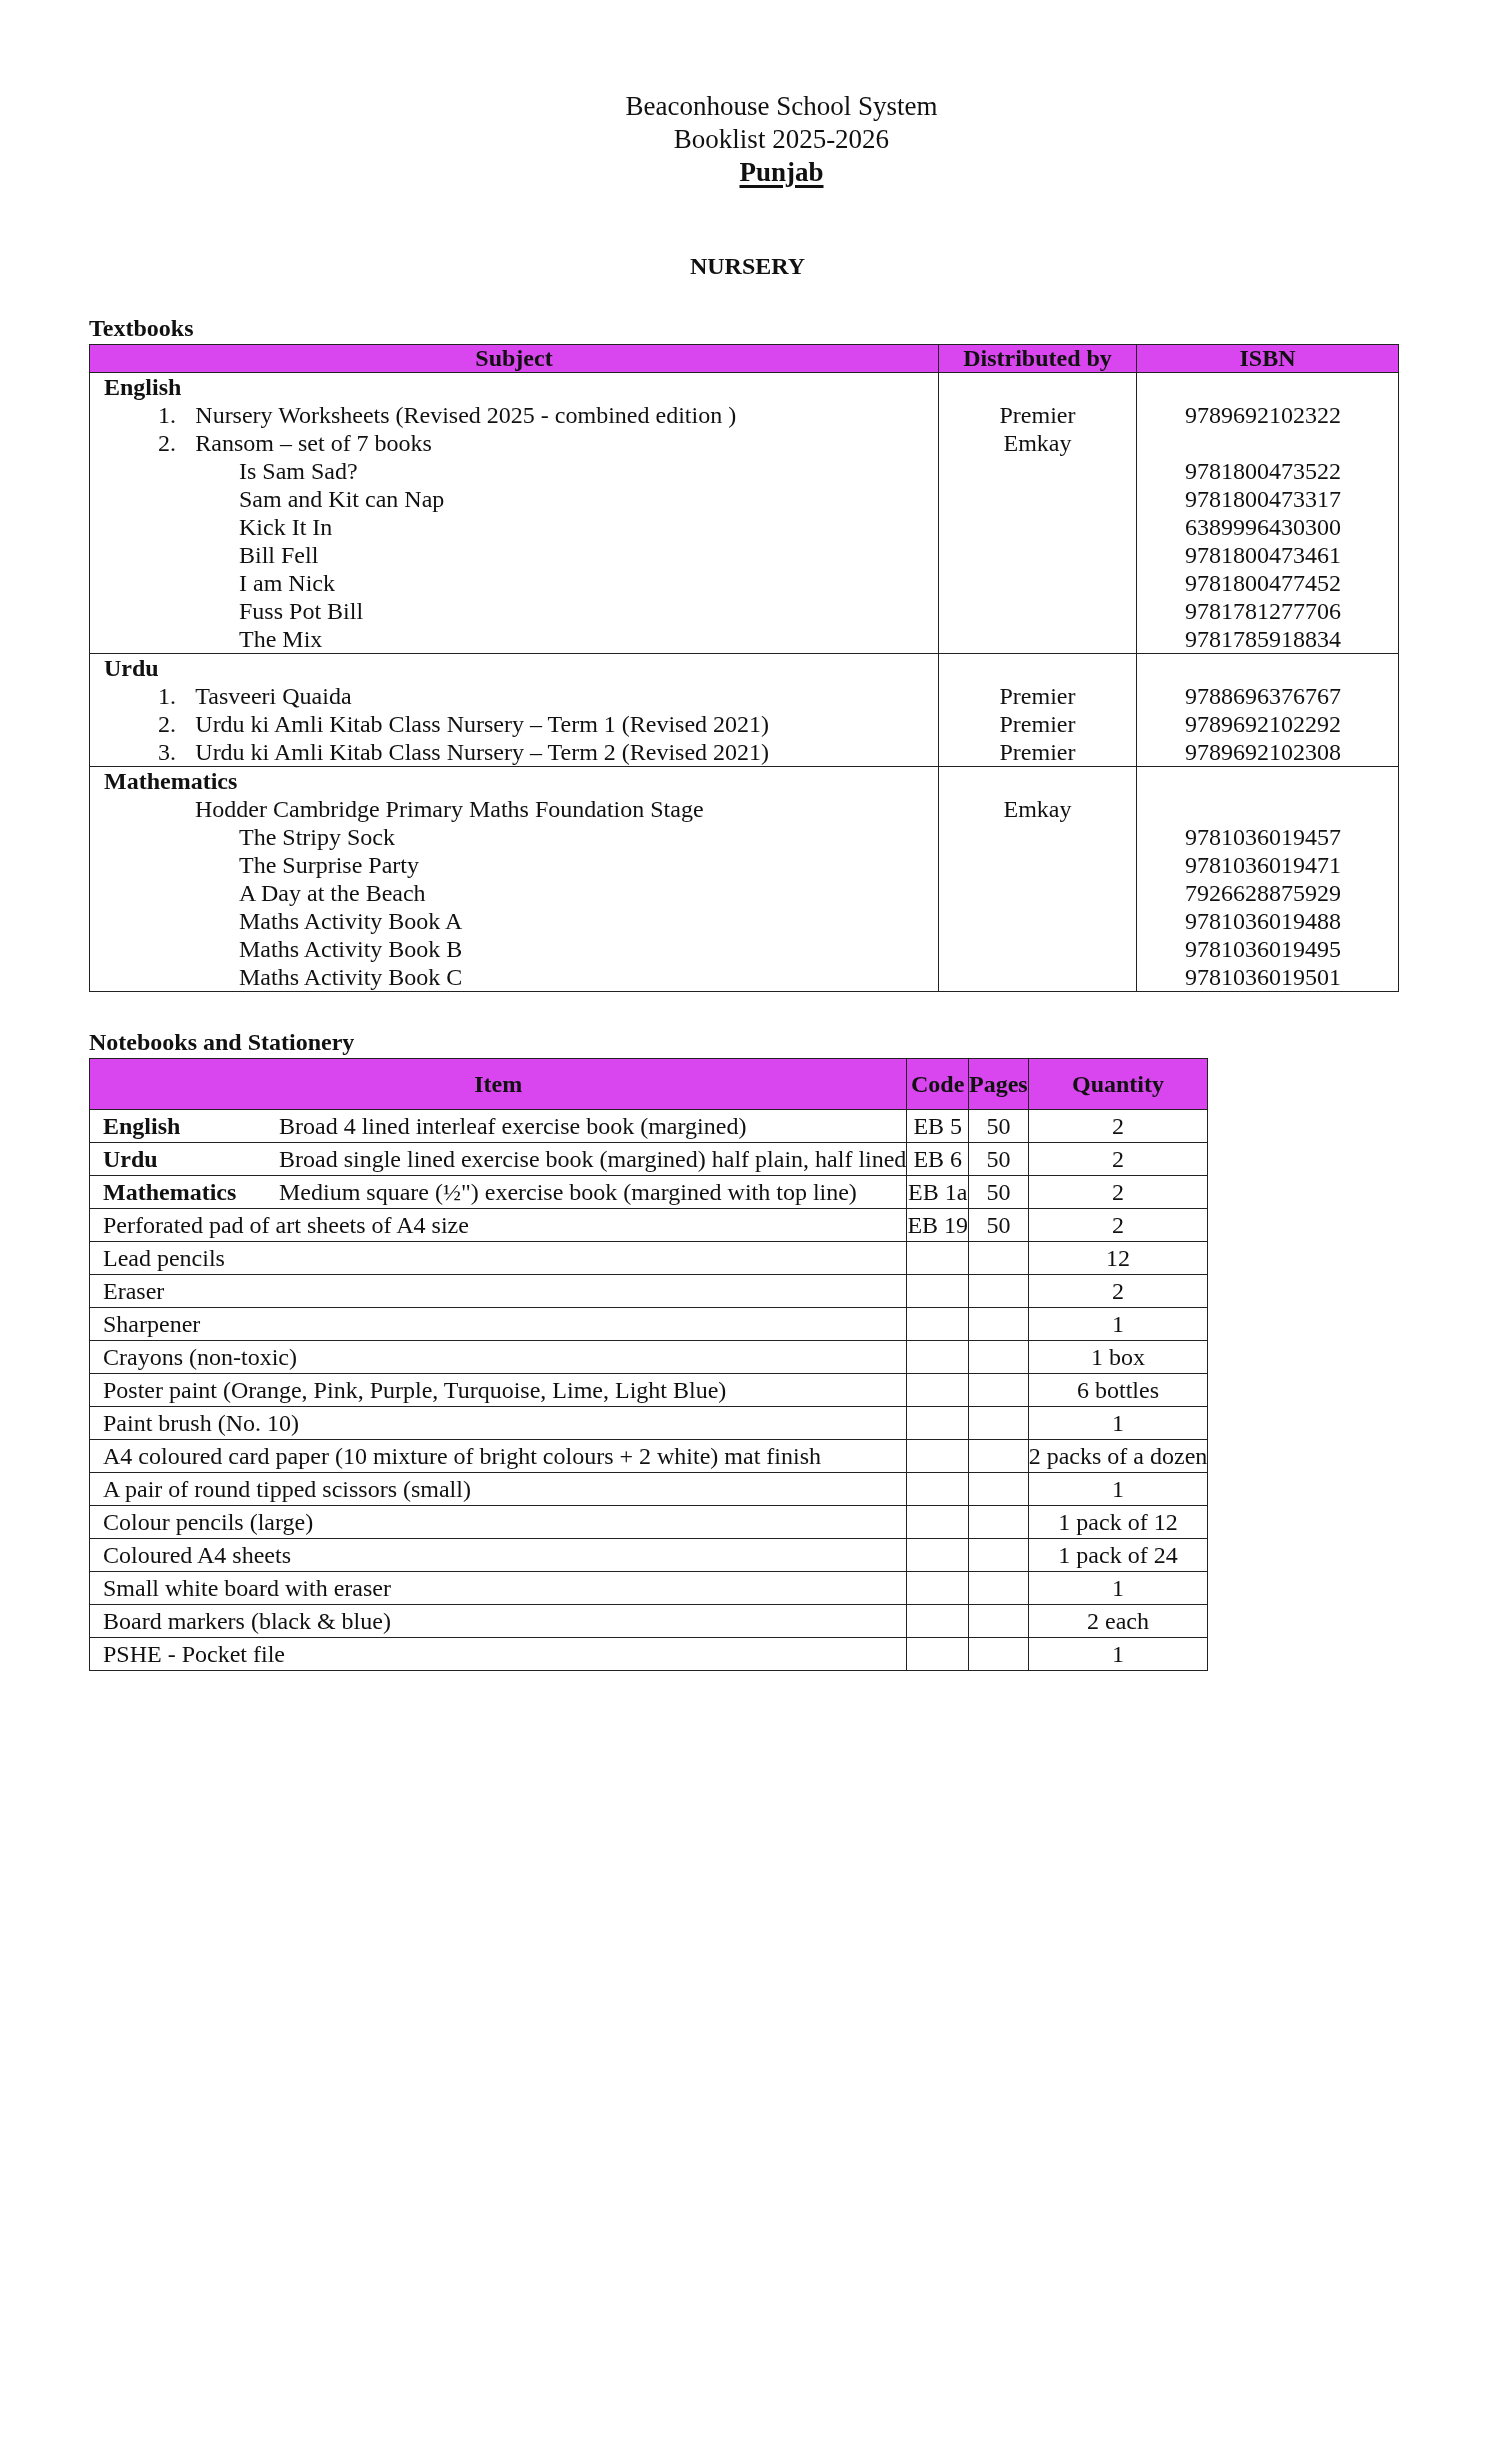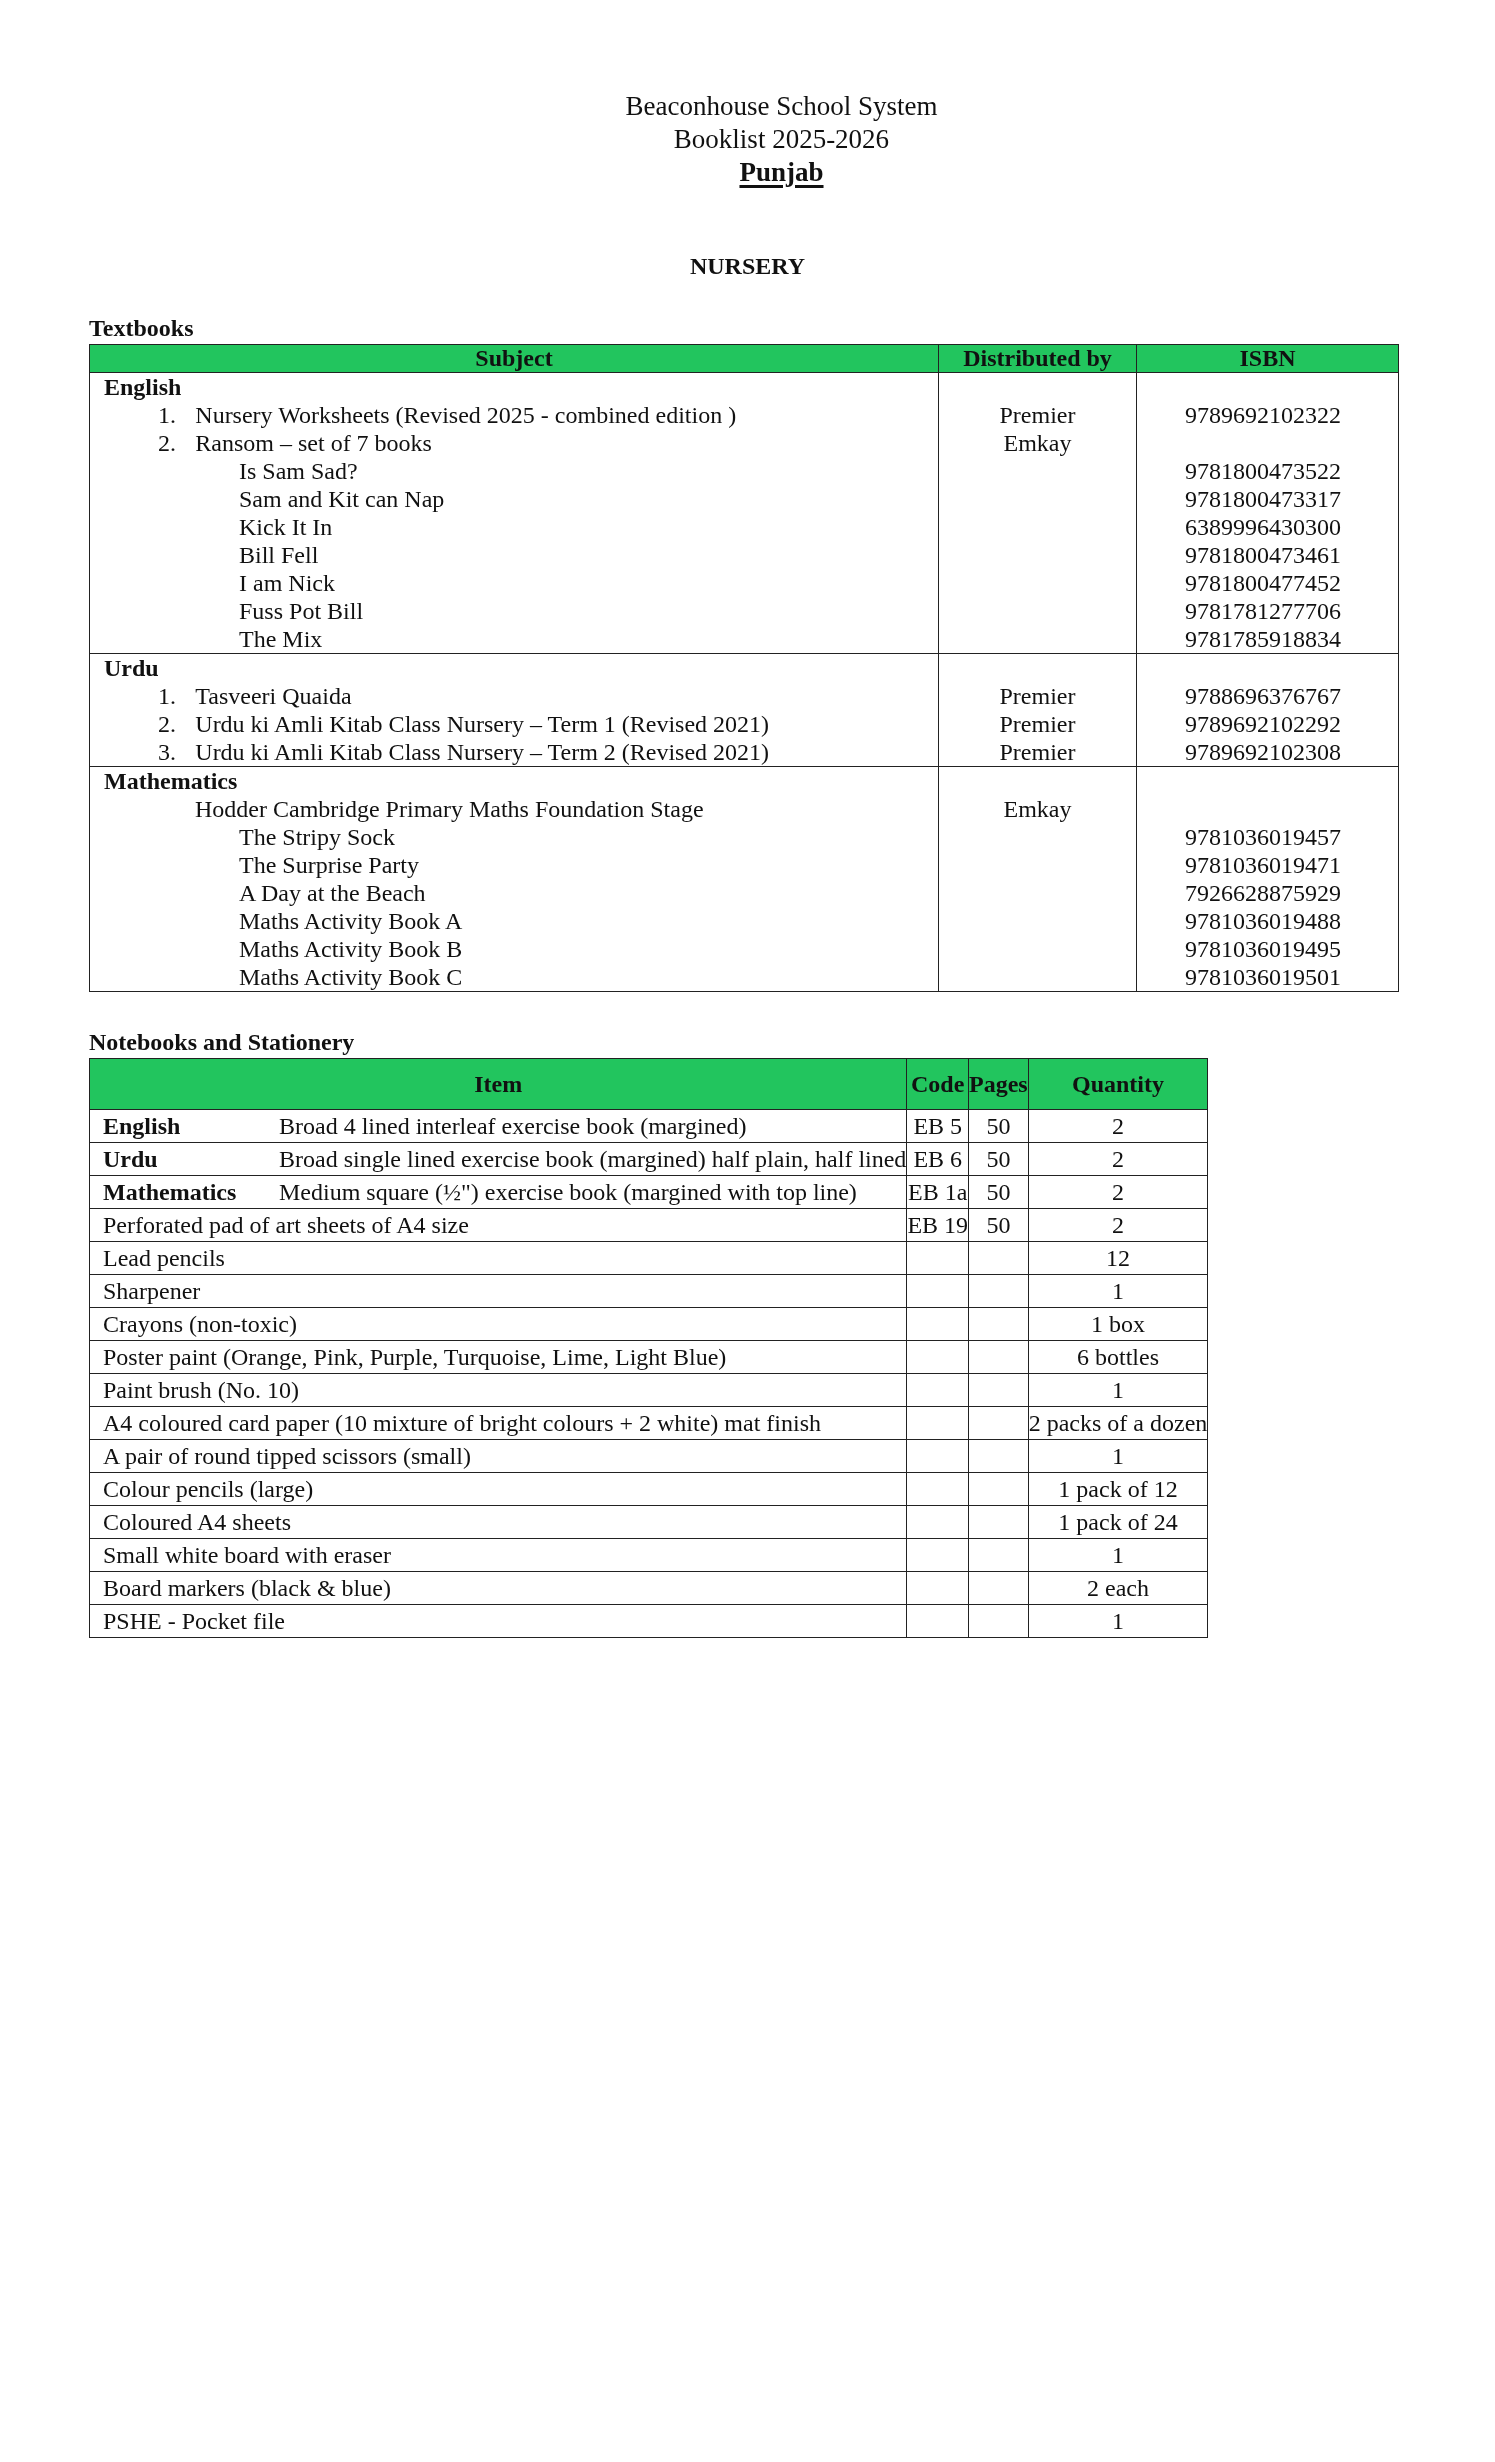--- a/index.html
+++ b/index.html
@@ -11,21 +11,21 @@
   .h1 { top: 90px; }
   .h2 { top: 123px; }
   .h3 { top: 156px; font-weight: bold; text-decoration: underline; text-decoration-thickness: 2.6px; text-underline-offset: 3.5px; }
   .grade { position: absolute; left: 0; width: 1495px; top: 253px; text-align: center; font-weight: bold; font-size: 24px; }
   .sec { position: absolute; left: 89px; font-weight: bold; font-size: 24px; }
   .sec.tb { top: 315px; }
   .sec.nb { top: 1029px; }
 
   table { border-collapse: collapse; position: absolute; font-size: 24px; }
   td, th { border: 1.8px solid #222; padding: 0; }
-  th { background: #22c55e; font-weight: bold; }
+  th { background: #d946ef; font-weight: bold; }
 
   
   #tb { left: 89px; top: 344px; width: 1310px; }
   #tb th { height: 27px; line-height: 27px; }
   #tb .c1 { width: 848px; }
   #tb .c2 { width: 197px; text-align: center; }
   #tb .c3 { text-align: center; }
   #tb td { vertical-align: top; }
   #tb .line { height: 28px; line-height: 28px; white-space: nowrap; }
   #tb .subj { font-weight: bold; padding-left: 14px; }
@@ -190,20 +190,26 @@
         <td class="pg">50</td>
         <td class="qt">2</td>
       </tr>
       <tr>
         <td class="i"><span>Lead pencils</span></td>
         <td class="cd"></td>
         <td class="pg"></td>
         <td class="qt">12</td>
       </tr>
       <tr>
+        <td class="i"><span>Eraser</span></td>
+        <td class="cd"></td>
+        <td class="pg"></td>
+        <td class="qt">2</td>
+      </tr>
+      <tr>
         <td class="i"><span>Sharpener</span></td>
         <td class="cd"></td>
         <td class="pg"></td>
         <td class="qt">1</td>
       </tr>
       <tr>
         <td class="i"><span>Crayons (non-toxic)</span></td>
         <td class="cd"></td>
         <td class="pg"></td>
         <td class="qt">1 box</td>

